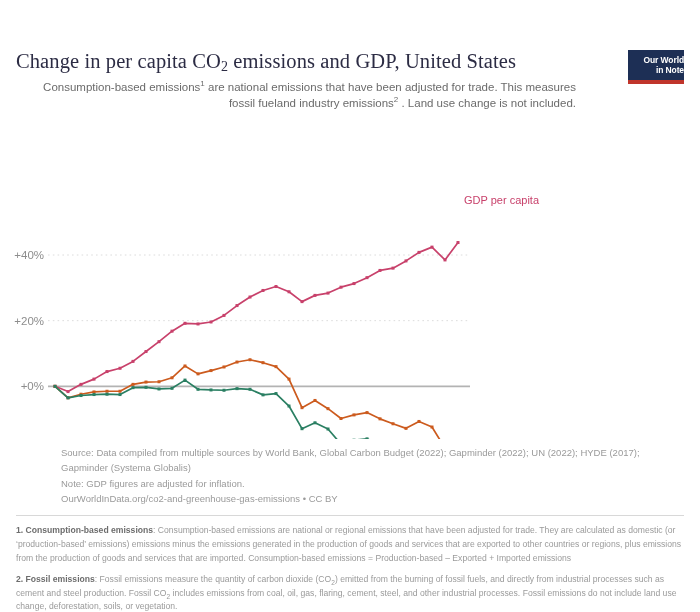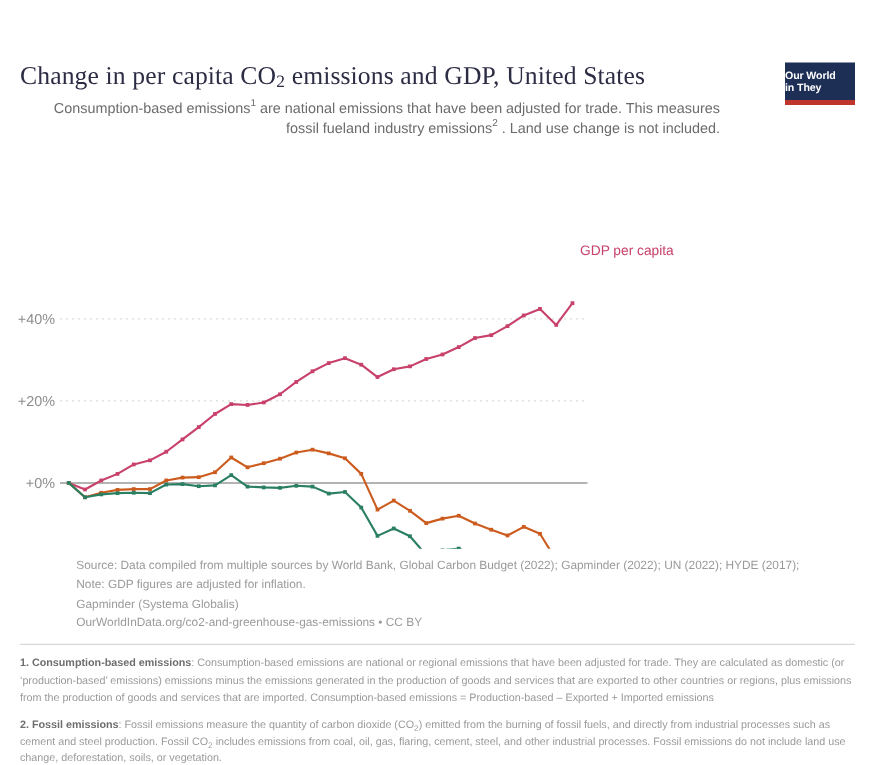--- a/index.html
+++ b/index.html
@@ -58,21 +58,21 @@
     position: absolute;
     top: 14px;
     right: 16px;
     width: 56px;
     height: 34px;
     background: #1d2f55;
     border-bottom: 4px solid #c0352b;
     box-sizing: border-box;
     display: flex;
     flex-direction: column;
-    align-items: flex-start;
+    align-items: flex-end;
     justify-content: center;
     color: #ffffff;
     font-size: 8.5px;
     line-height: 1.18;
     font-weight: 700;
     text-align: center;
     letter-spacing: -0.1px;
   }
 
   
@@ -139,21 +139,21 @@
 </head>
 <body>
 
 <div class="frame">
 
   <div class="header">
     <h1 class="chart-title"><span>Change in per capita CO</span><span class="sub">2</span><span> emissions and GDP, United States</span></h1>
     <p class="chart-subtitle"><span>Consumption-based emissions</span><sup>1</sup><span> are national emissions that have been adjusted for trade. This measures fossil fuel</span><span>and industry emissions</span><sup>2</sup><span> . Land use change is not included.</span></p>
     <div class="owid-logo">
       <span>Our World</span>
-      <span>in They</span>
+      <span>in Note</span>
     </div>
   </div>
 
   <div class="plot-wrap">
     <svg class="plot" id="chart-svg" width="700" height="325" viewBox="0 0 700 325">
       <g id="gridlines-g">
           <line x1="48" y1="141" x2="470" y2="141" stroke="#dcdcdc" stroke-width="1" stroke-dasharray="1.6 3.2"></line>
           <line x1="48" y1="206.66666666666669" x2="470" y2="206.66666666666669" stroke="#dcdcdc" stroke-width="1" stroke-dasharray="1.6 3.2"></line>
           <line x1="48" y1="338" x2="470" y2="338" stroke="#dcdcdc" stroke-width="1" stroke-dasharray="1.6 3.2"></line>
         </g>
@@ -287,22 +287,22 @@
           <text x="464" y="90" class="series-label" fill="#c8416b">GDP per capita</text>
           <text x="464" y="355" class="series-label" fill="#cc5b1e">Consumption-based CO₂ per capita</text>
           <text x="464" y="368" class="series-label" fill="#2a7f62">Production-based CO₂ per capita</text>
         </g>
     </svg>
   </div>
 
   <div class="footer">
     <div class="source-block">
       <div>Source: Data compiled from multiple sources by World Bank, Global Carbon Budget (2022); Gapminder (2022); UN (2022); HYDE (2017);</div>
+      <div>Gapminder (Systema Globalis)</div>
       <div>Note: GDP figures are adjusted for inflation.</div>
-      <div>Gapminder (Systema Globalis)</div>
       <div>OurWorldInData.org/co2-and-greenhouse-gas-emissions • CC BY</div>
     </div>
 
     <hr class="rule">
 
     <div class="note-block">
       <b>1. Consumption-based emissions</b><span>: Consumption-based emissions are national or regional emissions that have been adjusted for trade. They are calculated as domestic (or ‘production-based’ emissions) emissions minus the emissions generated in the production of goods and services that are exported to other countries or regions, plus emissions from the production of goods and services that are imported. Consumption-based emissions = Production-based – Exported + Imported emissions</span>
     </div>
 
     <div class="note-block">

